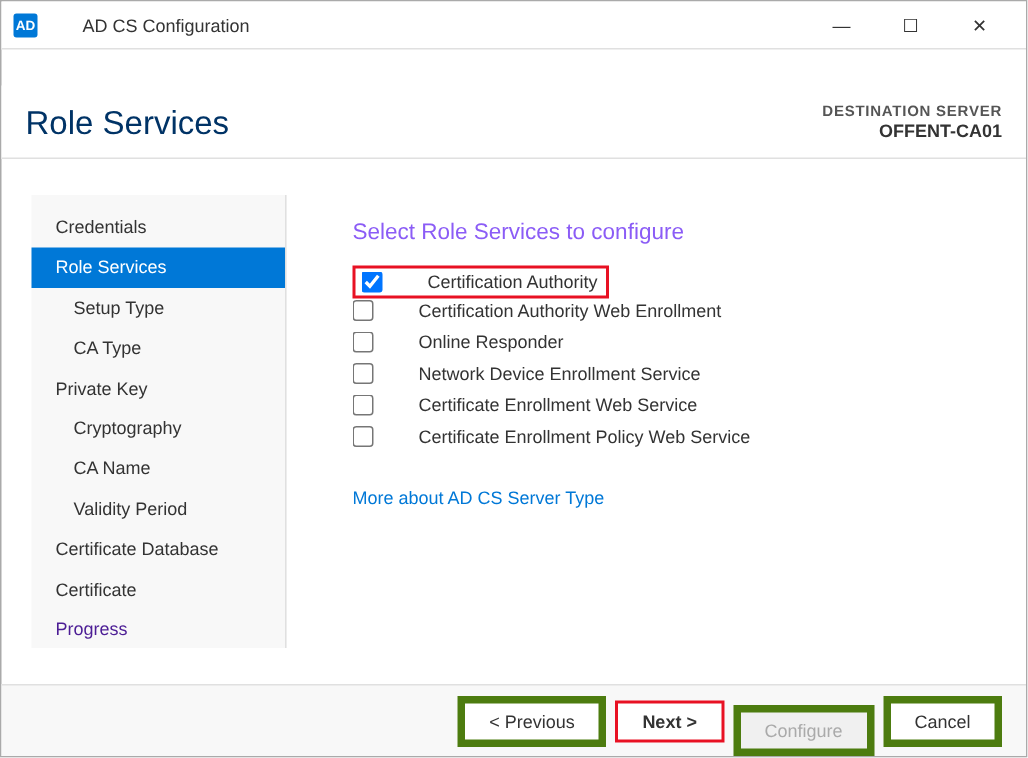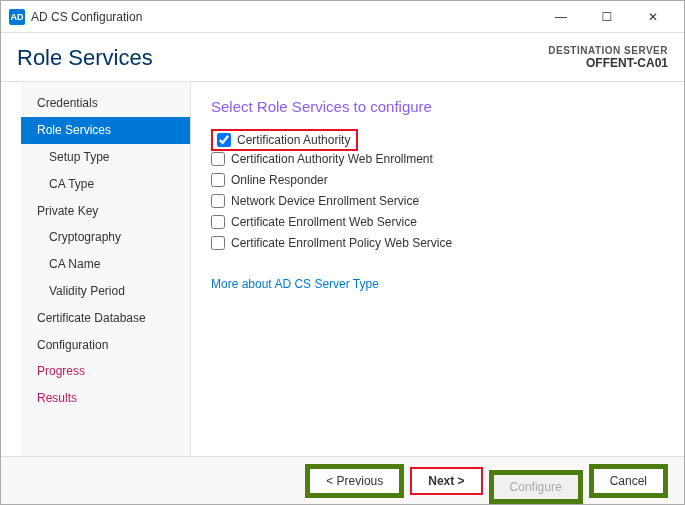--- a/index.html
+++ b/index.html
@@ -1,15 +1,15 @@
 <!DOCTYPE html>
 <html><head>
   <meta charset="utf-8">
   <style>
-    * { box-sizing: border-box; margin: 0; padding: 0; }
+    * { box-sizing: border-box; margin: 0; padding: 0; gap: 24px; }
     body {
       font-family: 'Segoe UI', sans-serif;
       font-size: 12px;
       background: #f0f0f0;
       width: 685px;
       height: 505px;
       overflow: hidden;
     }
 
     .window {
@@ -124,21 +124,21 @@
     }
     .sidebar-item.active {
       background: #0078d7;
       color: #ffffff;
     }
     .sidebar-item.sub {
       padding-left: 28px;
       color: #333;
     }
     .sidebar-item.disabled {
-      color: #be185d;
+      color: #4c1d95;
       cursor: default;
     }
 
     
     .content-area {
       flex: 1;
       padding: 16px 20px;
       overflow-y: auto;
     }
     .content-area h2 {
@@ -262,21 +262,21 @@
     <div class="sidebar">
       <div class="sidebar-item">Credentials</div>
       <div class="sidebar-item active">Role Services</div>
       <div class="sidebar-item sub">Setup Type</div>
       <div class="sidebar-item sub">CA Type</div>
       <div class="sidebar-item">Private Key</div>
       <div class="sidebar-item sub">Cryptography</div>
       <div class="sidebar-item sub">CA Name</div>
       <div class="sidebar-item sub">Validity Period</div>
       <div class="sidebar-item">Certificate Database</div>
-      <div class="sidebar-item">Configuration</div>
+      <div class="sidebar-item">Certificate</div>
       <div class="sidebar-item disabled">Progress</div>
       <div class="sidebar-item disabled">Results</div>
     </div>
 
     <div class="content-area">
       <h2>Select Role Services to configure</h2>
 
       
       <div class="cert-authority-wrapper">
         <input type="checkbox" id="cb-cert-auth" checked="" style="">

